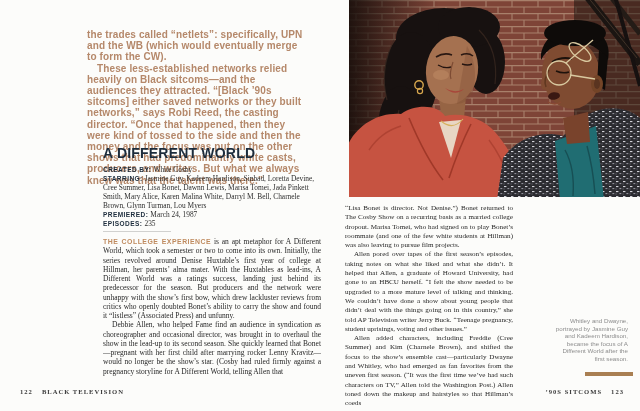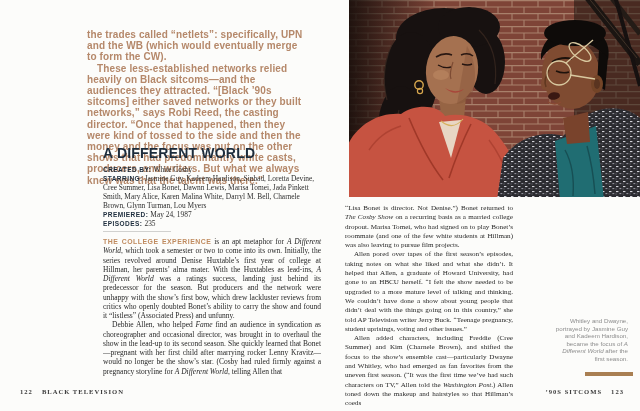--- a/index.html
+++ b/index.html
@@ -44,21 +44,21 @@
   }
 
   .rule { position:absolute; left:103px; top:231px; width:68px; height:1px; background:#d1d1cf; }
 
   .body-left {
     position:absolute; left:103px; top:237px; width:218px;
     font-size:7.5px; line-height:9.25px; text-align:justify; color:#272727;
   }
   .body-left p + p, .body-right p + p { text-indent:9px; }
 
-  .seg-i { font-style:italic; }
+  .seg-i { }
   .seg-lead {
     font-family:"Liberation Sans", sans-serif;
     font-weight:700; font-size:6.9px; letter-spacing:.5px;
     color:var(--tan2, #bf8a5e);
   }
 
   
   .photo { position:absolute; left:17px; top:0; width:291px; height:197px; overflow:hidden; }
   .photo svg { display:block; width:100%; height:100%; }
 
@@ -93,21 +93,21 @@
   <div class="intro">
     <p>the trades called “netlets”: specifically, UPN and the WB (which would eventually merge to form the CW).</p>
     <p>These less-established networks relied heavily on Black sitcoms—and the audiences they attracted. “[Black ’90s sitcoms] either saved networks or they built networks,” says Robi Reed, the casting director. “Once that happened, then they were kind of tossed to the side and then the money and the focus was put on the other shows that had predominantly white casts, producers, and writers. But what we always knew was that the talent was there.”</p>
   </div>
 
   <h1 class="show-title">A DIFFERENT WORLD</h1>
 
   <div class="credits">
     <p><span class="label">CREATED BY:</span><span>White Cosby</span></p>
     <p><span class="label">STARRING:</span><span>Jasmine Guy, Kadeem Hardison, Sinbad, Loretta Devine, Cree Summer, Lisa Bonet, Dawnn Lewis, Marisa Tomei, Jada Pinkett Smith, Mary Alice, Karen Malina White, Darryl M. Bell, Charnele Brown, Glynn Turman, Lou Myers</span></p>
-    <p><span class="label">PREMIERED:</span><span>May 24, 1987</span></p>
+    <p><span class="label">PREMIERED:</span><span>March 24, 1987</span></p>
     <p><span class="label">EPISODES:</span><span>235</span></p>
   </div>
 
   <div class="rule"></div>
 
   <div class="body-left">
     <p><span class="seg-lead">THE COLLEGE EXPERIENCE</span><span> is an apt metaphor for </span><span class="seg-i">A Different World</span><span>, which took a semester or two to come into its own. Initially, the series revolved around Denise Huxtable’s first year of college at Hillman, her parents’ alma mater. With the Huxtables as lead-ins, </span><span class="seg-i">A Different World</span><span> was a ratings success, landing just behind its predecessor for the season. But producers and the network were unhappy with the show’s first bow, which drew lackluster reviews from critics who openly doubted Bonet’s ability to carry the show and found it “listless” (Associated Press) and unfunny.</span></p>
     <p><span>Debbie Allen, who helped </span><span class="seg-i">Fame</span><span> find an audience in syndication as choreographer and occasional director, was brought in to overhaul the show in the lead-up to its second season. She quickly learned that Bonet—pregnant with her first child after marrying rocker Lenny Kravitz—would no longer be the show’s star. (Cosby had ruled firmly against a pregnancy storyline for </span><span class="seg-i">A Different World</span><span>, telling Allen that</span></p>
   </div>
 

